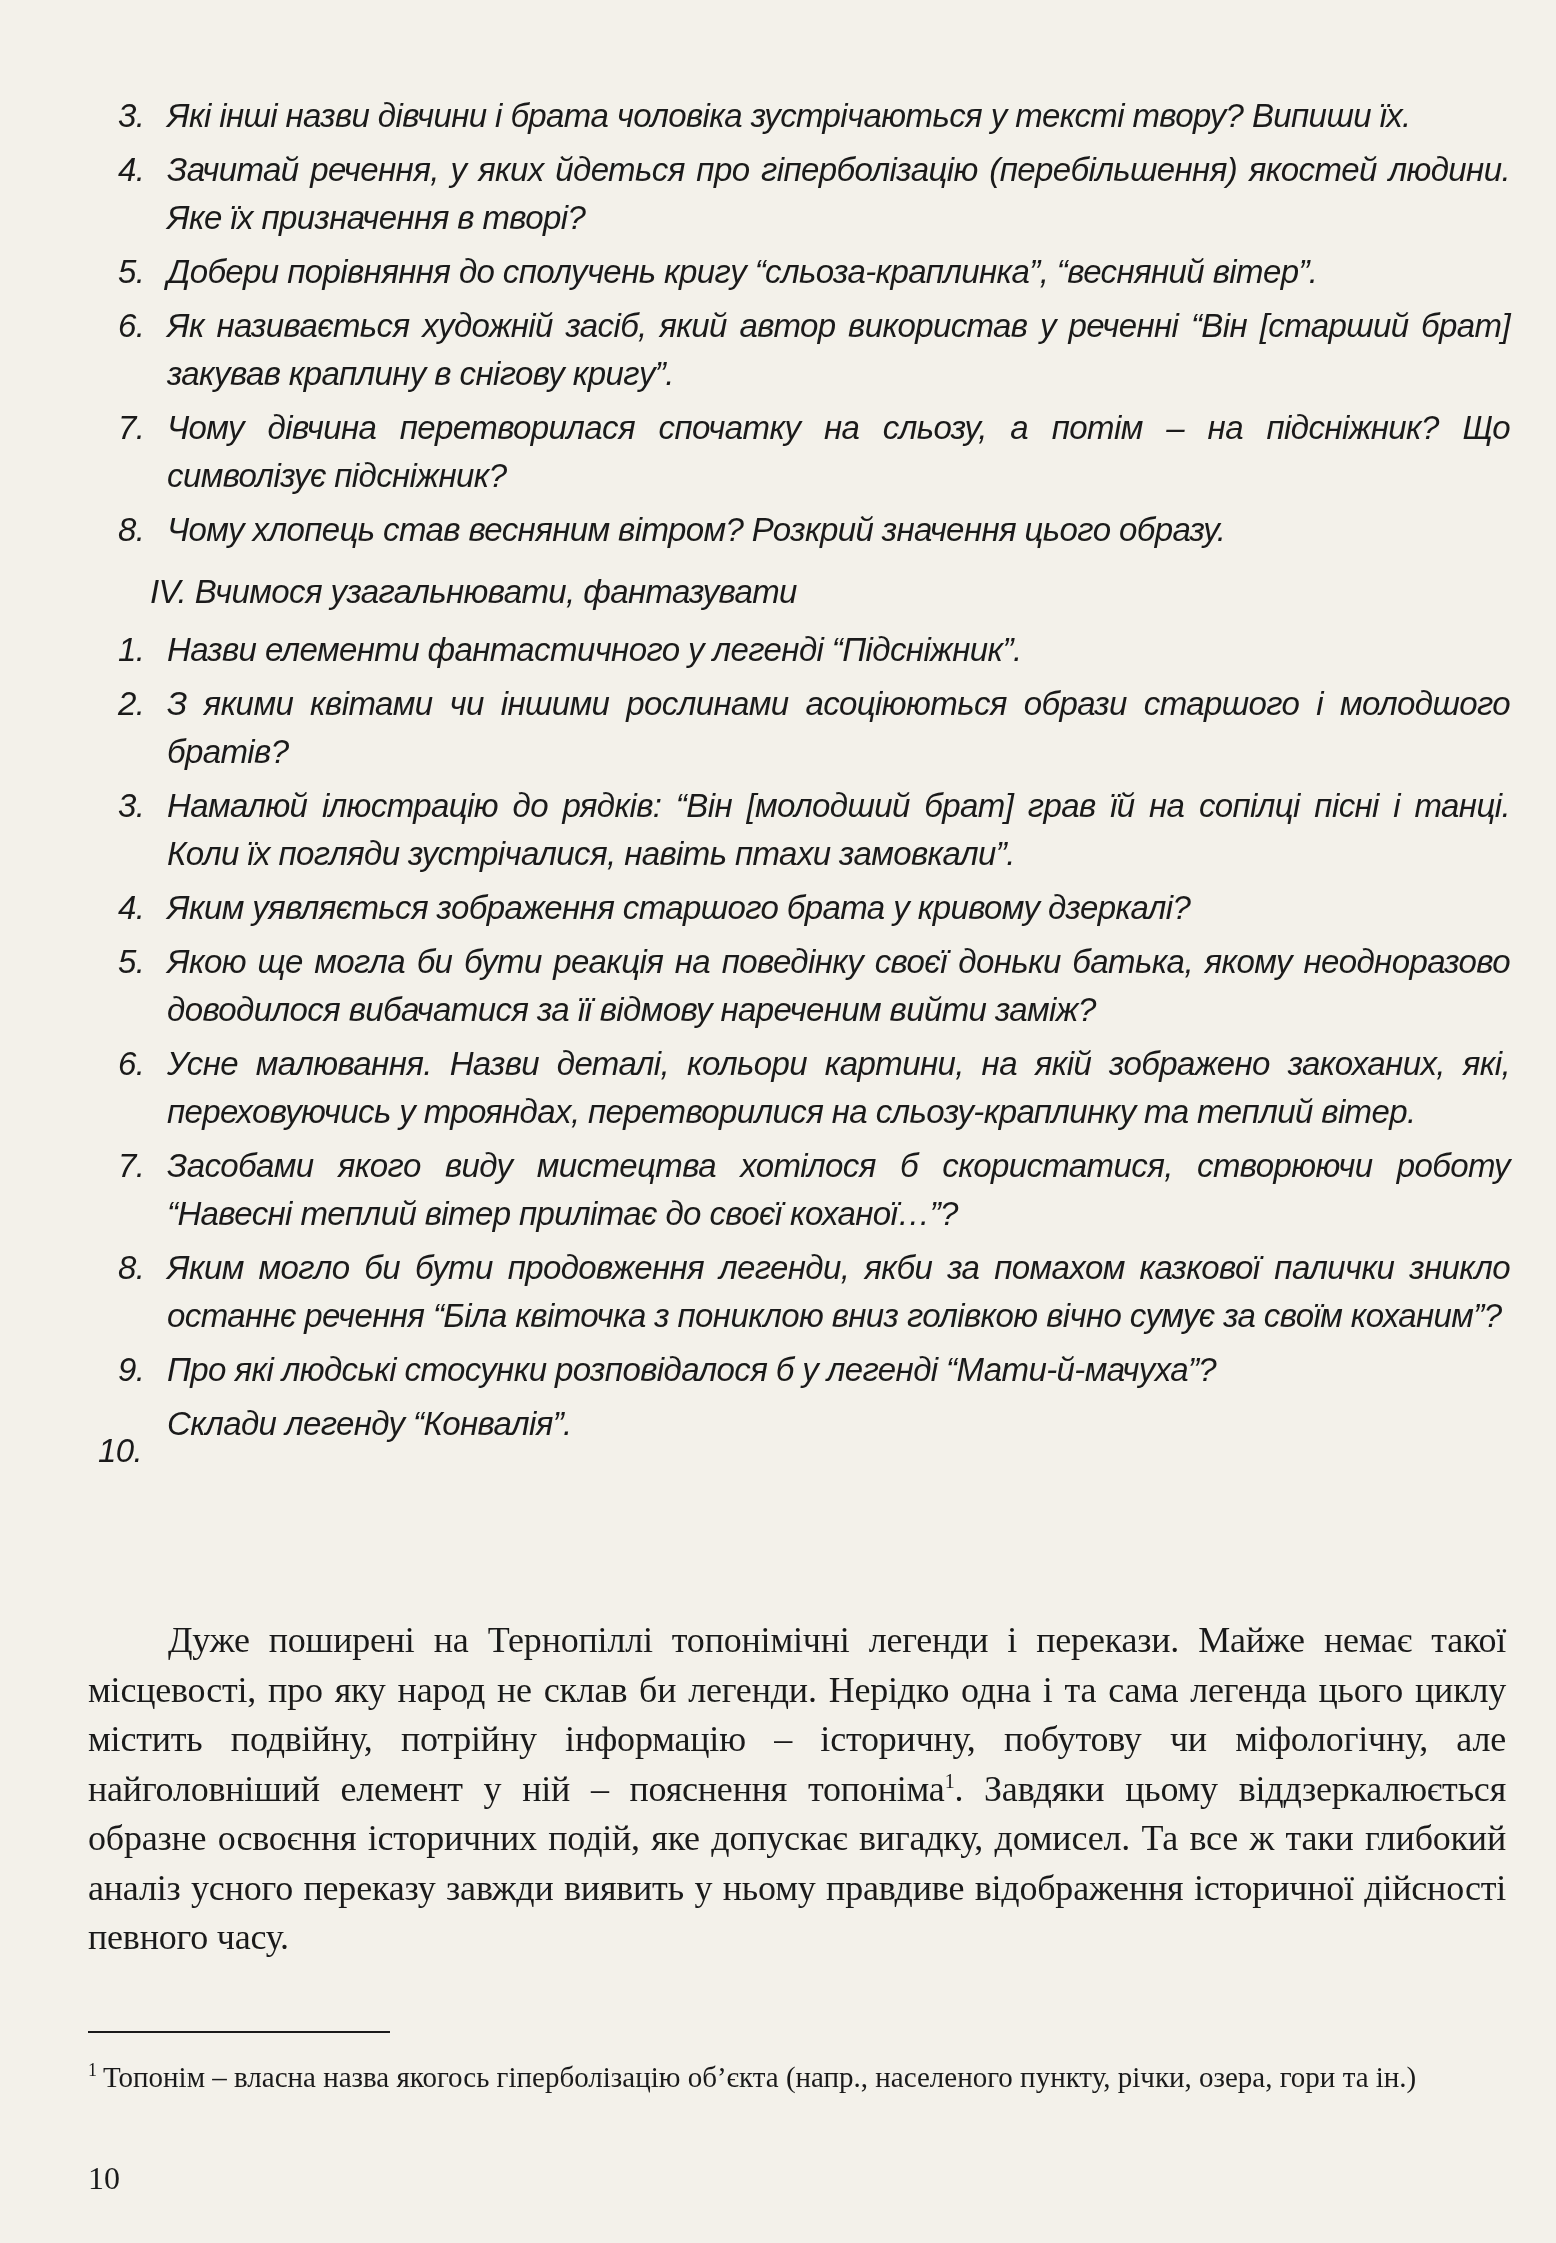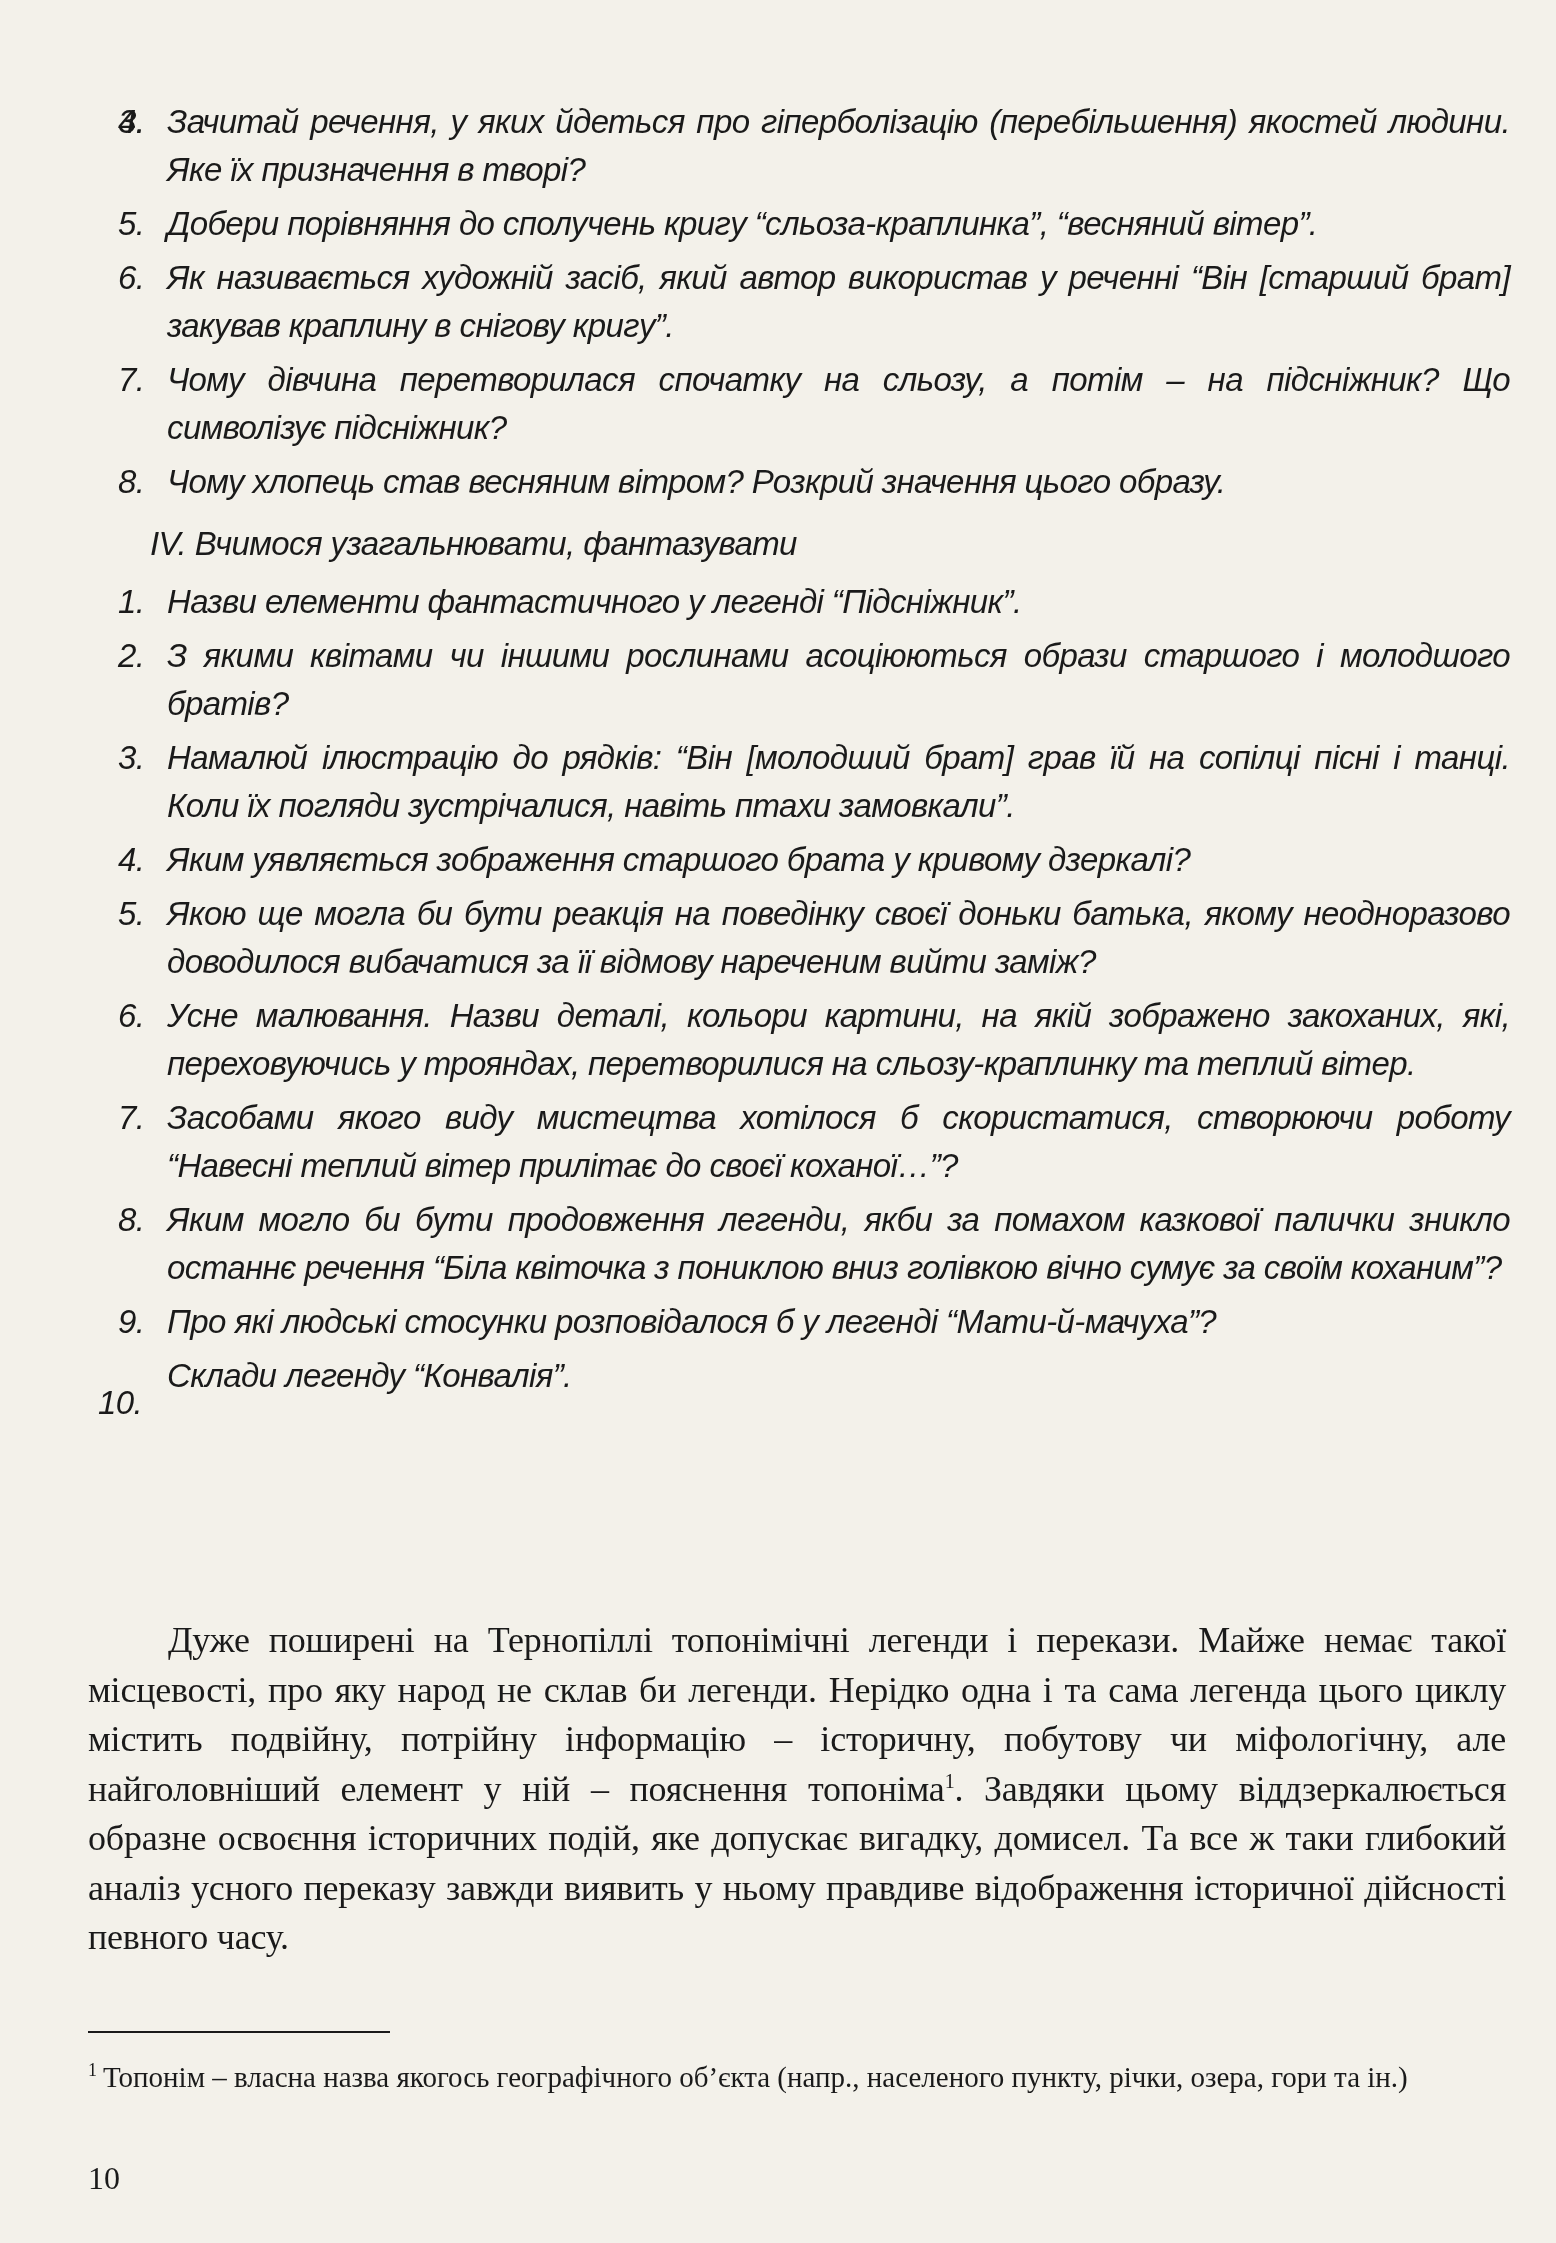--- a/index.html
+++ b/index.html
@@ -86,21 +86,21 @@
       font-size: 32px;
     }
   </style>
 </head>
 <body>
 
 <div class="page">
 
   <div class="questions">
     <div id="part3-list">
-        <div class="q-item"><span class="q-num">3.</span></div>
+        <div class="q-item"><span class="q-num">3.</span><span>Які інші назви дівчини і брата чоловіка зустрічаються у тексті твору? Випиши їх.</span></div>
         <div class="q-item"><span class="q-num">4.</span><span>Зачитай речення, у яких йдеться про гіперболізацію (перебільшення) якостей людини. Яке їх призначення в творі?</span></div>
         <div class="q-item"><span class="q-num">5.</span><span>Добери порівняння до сполучень кригу “сльоза-краплинка”, “весняний вітер”.</span></div>
         <div class="q-item"><span class="q-num">6.</span><span>Як називається художній засіб, який автор використав у реченні “Він [старший брат] закував краплину в снігову кригу”.</span></div>
         <div class="q-item"><span class="q-num">7.</span><span>Чому дівчина перетворилася спочатку на сльозу, а потім – на підсніжник? Що символізує підсніжник?</span></div>
         <div class="q-item"><span class="q-num">8.</span><span>Чому хлопець став весняним вітром? Розкрий значення цього образу.</span></div>
       </div>
     <div class="section-heading">IV. Вчимося узагальнювати, фантазувати</div>
     <div id="section4-list">
         <div class="q-item"><span class="q-num">1.</span><span>Назви елементи фантастичного у легенді “Підсніжник”.</span></div>
         <div class="q-item"><span class="q-num">2.</span><span>З якими квітами чи іншими рослинами асоціюються образи старшого і молодшого братів?</span></div>
@@ -114,16 +114,16 @@
         <div class="q-item"><span class="q-num wide">10.</span><span>Склади легенду “Конвалія”.</span></div>
       </div>
   </div>
 
   <div class="prose">
     <p><span>Дуже поширені на Тернопіллі топонімічні легенди і перекази. Майже немає такої місцевості, про яку народ не склав би легенди. Нерідко одна і та сама легенда цього циклу містить подвійну, потрійну інформацію – історичну, побутову чи міфологічну, але найголовніший елемент у ній – пояснення топоніма</span><sup>1</sup><span>. Завдяки цьому віддзеркалюється образне освоєння історичних подій, яке допускає вигадку, домисел. Та все ж таки глибокий аналіз усного переказу завжди виявить у ньому правдиве відображення історичної дійсності певного часу.</span></p>
   </div>
 
   <div class="fn-rule"></div>
 
-  <div class="footnote"><sup>1</sup><span>Топонім – власна назва якогось географічного об’єкта (напр., населеного пункту, річки, озера, гори та ін.)</span></div>
+  <div class="footnote"><sup>1</sup><span>Топонім – власна назва якогось гіперболізацію об’єкта (напр., населеного пункту, річки, озера, гори та ін.)</span></div>
 
   <div class="page-number">10</div>
 </div>
 
 </body></html>

